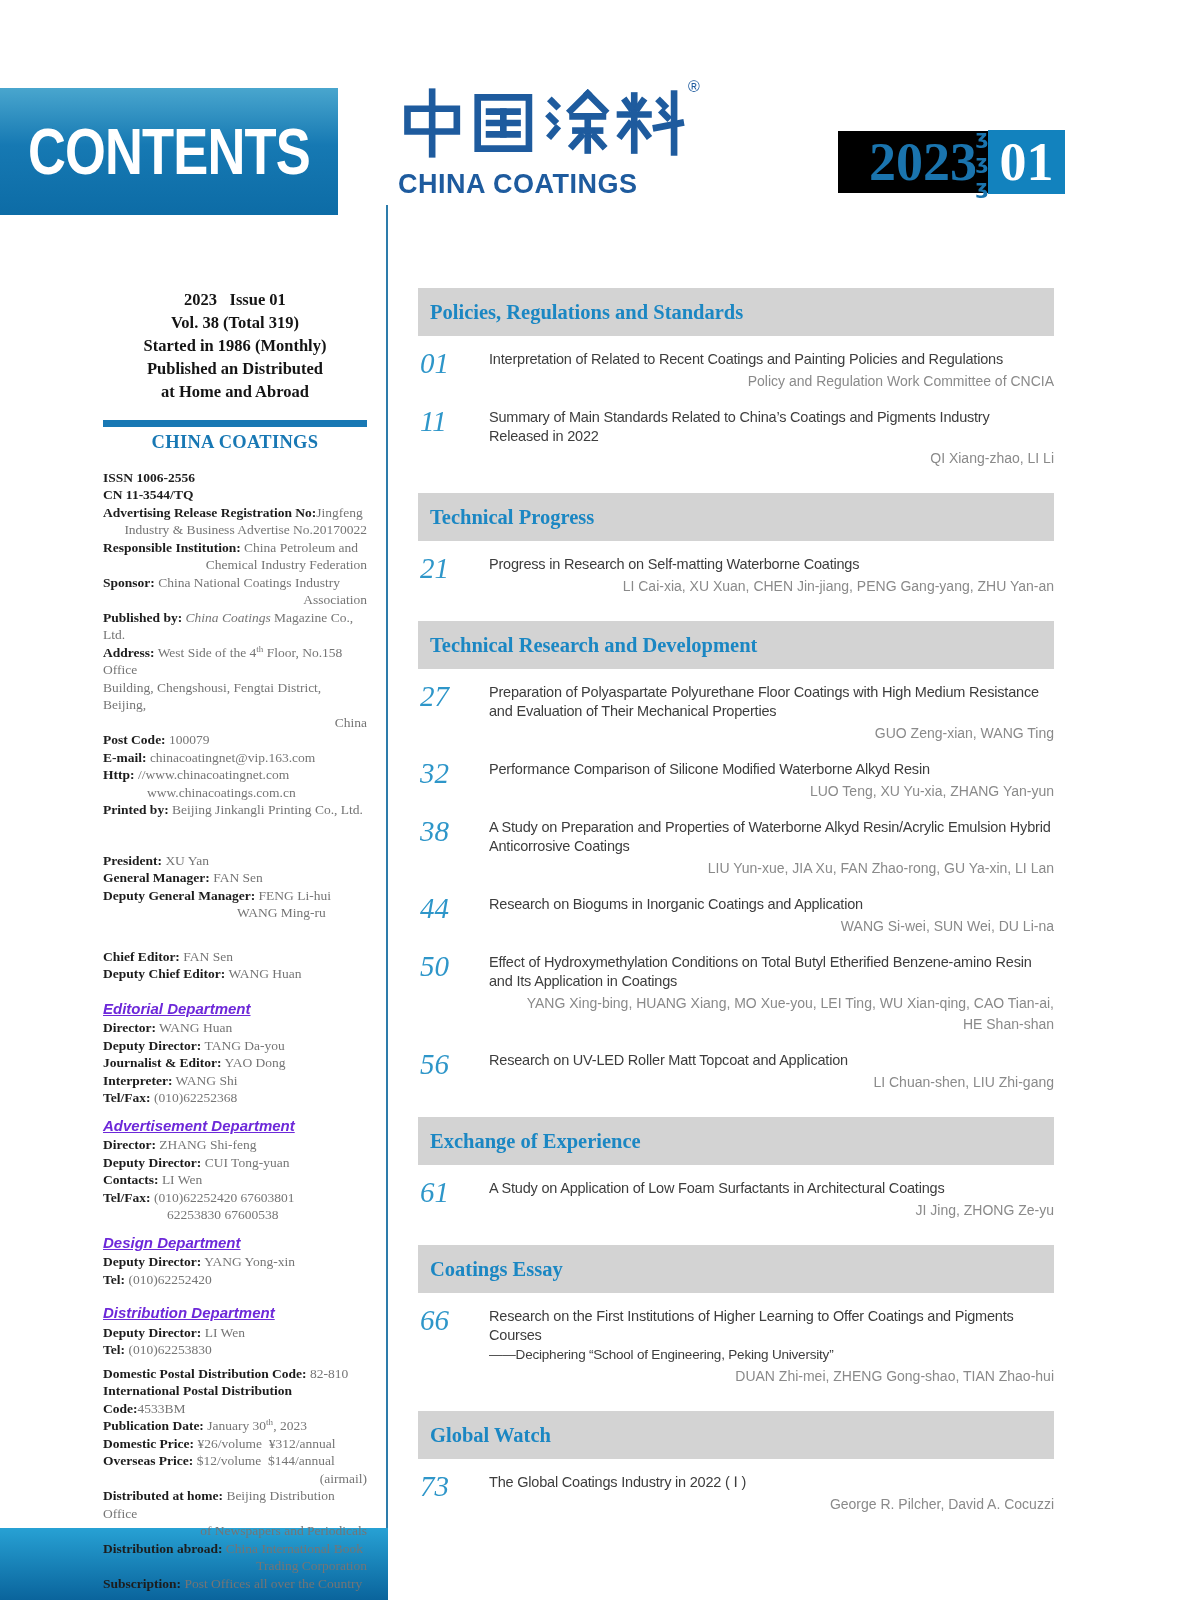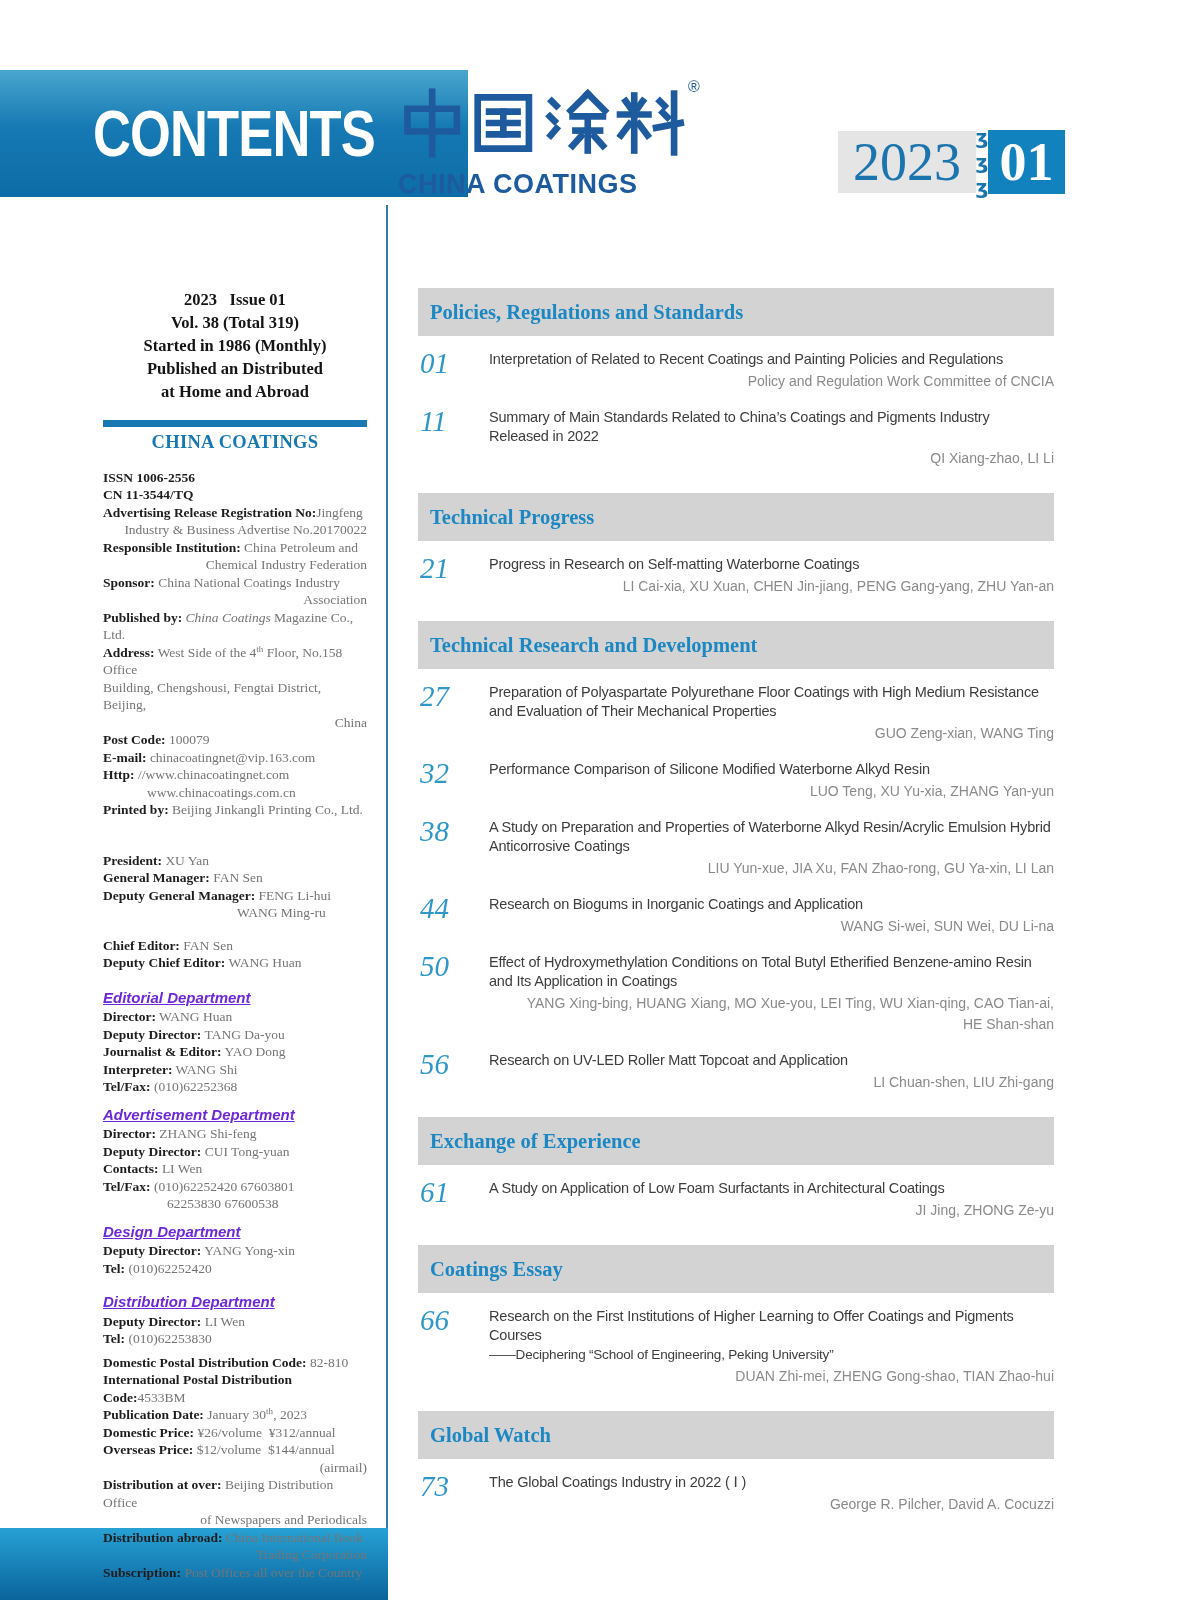--- a/index.html
+++ b/index.html
@@ -1,35 +1,35 @@
 <!DOCTYPE html>
 <html><head>
 <meta charset="utf-8">
 <style>
   html,body{margin:0;padding:0;background:#e8e8e8;}
   #page{position:relative;width:1187px;height:1600px;background:#ffffff;overflow:hidden;
         font-family:"Liberation Serif",serif;margin:0 auto;}
 
   
-  .banner{position:absolute;left:0;top:70px;width:468px;height:127px;
+  .banner{position:absolute;left:0;top:88px;width:338px;height:127px;
           background:linear-gradient(180deg,#49a6ce 0%,#1679b3 45%,#0d6ca6 100%);
           display:flex;align-items:center;justify-content:center;}
   .banner-text{color:#fff;font-family:"Liberation Sans",sans-serif;font-weight:bold;
                font-size:64px;letter-spacing:-1px;transform:scaleX(0.82);white-space:nowrap;}
 
   .logo{position:absolute;left:398px;top:84px;width:300px;}
   .logo-reg{position:absolute;left:290px;top:-6px;font-size:16px;color:#1e5b9e;
             font-family:"Liberation Sans",sans-serif;}
   .logo-en{margin-top:3px;font-family:"Liberation Sans",sans-serif;font-weight:bold;
            font-size:27px;color:#1e5b9e;letter-spacing:0.5px;white-space:nowrap;}
   .visually-hidden{position:absolute;width:1px;height:1px;overflow:hidden;clip:rect(0 0 0 0);}
 
   .badge{position:absolute;left:838px;top:130px;height:64px;width:230px;}
-  .badge-year{position:absolute;left:0;top:1px;width:138px;height:62px;background:#e5e5e5;
-              color:#1a74ae;font-weight:normal;font-size:54px;display:flex;align-items:center;justify-content:center;}
+  .badge-year{position:absolute;left:0;top:1px;width:138px;height:62px;background:#000000;
+              color:#1a74ae;font-weight:bold;font-size:54px;display:flex;align-items:center;justify-content:center;padding-left:16px;}
   .badge-issue{position:absolute;left:150px;top:0;width:77px;height:64px;background:#1282be;
                color:#ffffff;font-weight:bold;font-size:54px;display:flex;align-items:center;justify-content:center;}
   .badge-rings{position:absolute;left:124px;top:-3px;width:40px;height:70px;display:flex;
                flex-direction:column;justify-content:space-between;z-index:2;}
   .badge-rings span{color:#1a74ae;font-family:"DejaVu Sans",sans-serif;font-weight:bold;
                     font-size:20px;line-height:20px;text-align:center;}
 
   
   .divider{position:absolute;left:386px;top:205px;width:2px;height:1395px;background:#2d7cab;}
   .bottom-block{position:absolute;left:0;top:1528px;width:388px;height:72px;
@@ -37,21 +37,21 @@
 
   
   .sidebar{position:absolute;left:103px;top:288px;width:264px;font-size:13.5px;
            line-height:17.5px;color:#757575;}
   .issue-info{text-align:center;color:#141414;font-weight:bold;font-size:16.5px;line-height:23px;}
   .sidebar-bar{height:7px;background:#1878b4;margin-top:17px;}
   .sidebar-title{text-align:center;color:#1878b4;font-weight:bold;font-size:18.5px;
                  margin-top:7px;letter-spacing:0.3px;}
   #sidebar-blocks .sb-block:nth-child(1){margin-top:17px;}
   #sidebar-blocks .sb-block:nth-child(2){margin-top:33px;}
-  #sidebar-blocks .sb-block:nth-child(3){margin-top:15px;}
+  #sidebar-blocks .sb-block:nth-child(3){margin-top:26px;}
   #sidebar-blocks .sb-block:nth-child(4){margin-top:17px;}
   #sidebar-blocks .sb-block:nth-child(5){margin-top:10px;}
   #sidebar-blocks .sb-block:nth-child(6){margin-top:10px;}
   #sidebar-blocks .sb-block:nth-child(7){margin-top:16px;}
   #sidebar-blocks .sb-block:nth-child(8){margin-top:6px;}
   .sb-heading{font-family:"Liberation Sans",sans-serif;font-weight:bold;font-style:italic;
               font-size:15px;color:#6d28d9;margin-bottom:2px;text-decoration:underline;}
   .sb-line.right{text-align:right;}
   .sb-b{font-weight:bold;color:#1d1d1d;}
   .sb-i{font-style:italic;}
@@ -224,21 +224,21 @@
 
   <div class="sb-block">
 
     <div class="sb-lines">
             <div class="sb-line"><span class="sb-b ">Domestic Postal Distribution Code:</span><span class=""> 82-810</span></div>
             <div class="sb-line"><span class="sb-b ">International Postal Distribution Code:</span><span class="">4533BM</span></div>
             <div class="sb-line"><span class="sb-b ">Publication Date:</span><span class=""> January 30</span><sup class="">th</sup><span class="">, 2023</span></div>
             <div class="sb-line"><span class="sb-b ">Domestic Price:</span><span class=""> ¥26/volume&nbsp;&nbsp;¥312/annual</span></div>
             <div class="sb-line"><span class="sb-b ">Overseas Price:</span><span class=""> $12/volume&nbsp;&nbsp;$144/annual</span></div>
             <div class="sb-line right"><span class="">(airmail)</span></div>
-            <div class="sb-line"><span class="sb-b ">Distribution at over:</span><span class=""> Beijing Distribution Office</span></div>
+            <div class="sb-line"><span class="sb-b ">Distributed at home:</span><span class=""> Beijing Distribution Office</span></div>
             <div class="sb-line right"><span class="">of Newspapers and Periodicals</span></div>
             <div class="sb-line"><span class="sb-b ">Distribution abroad:</span><span class=""> China International Book</span></div>
             <div class="sb-line right"><span class="">Trading Corporation</span></div>
             <div class="sb-line"><span class="sb-b ">Subscription:</span><span class=""> Post Offices all over the Country</span></div>
           </div>
   </div>
 </div>
   </aside>
 
   <main class="toc" id="toc">

